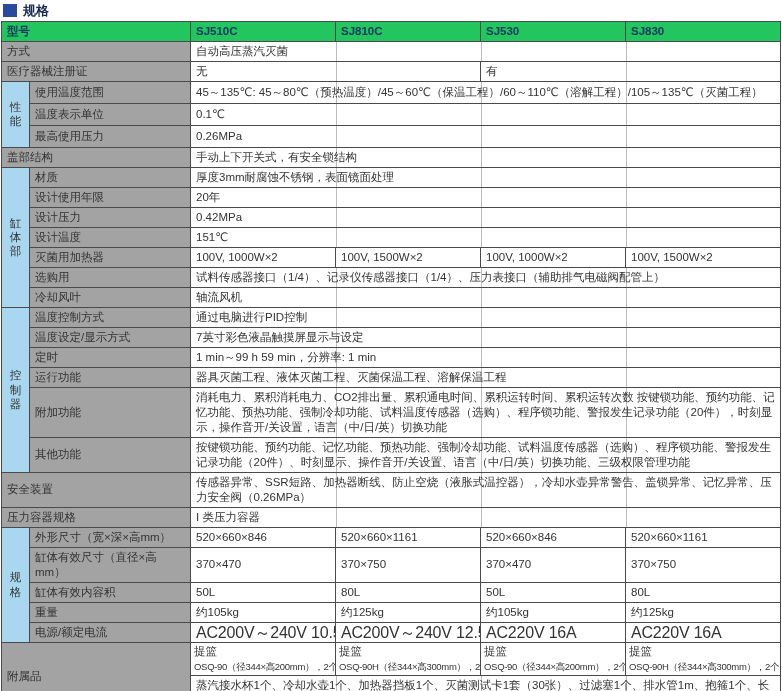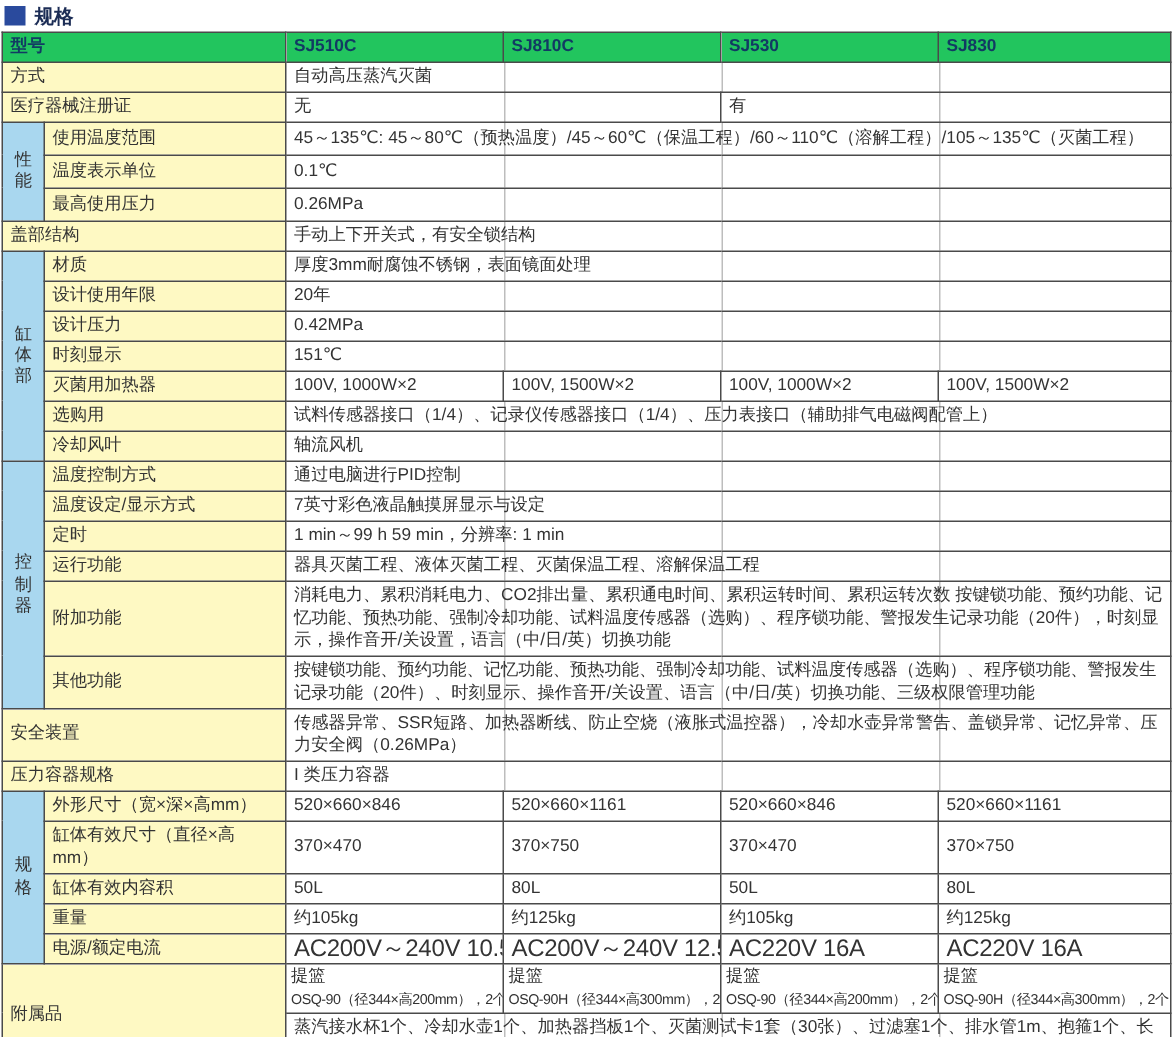--- a/index.html
+++ b/index.html
@@ -5,21 +5,21 @@
   html,body{margin:0;padding:0;background:#ffffff;}
   body{font-family:"Liberation Sans","DejaVu Sans",sans-serif;color:#333;width:782px;}
   .page{width:780px;padding:1px;}
   .title-bar{display:flex;align-items:center;height:17px;margin:1px 0 2px 2px;}
   .title-square{width:14px;height:13px;background:#2a4a9d;display:inline-block;margin-right:6px;}
   .title-bar h1{font-size:13px;line-height:13px;margin:0;color:#1b2c55;font-weight:bold;}
   table{border-collapse:collapse;table-layout:fixed;width:780px;border:1px solid #404040;}
   td,th{border:1px solid #4a4a4a;font-size:11.5px;line-height:15px;padding:2px 5px;vertical-align:middle;
         text-align:left;font-weight:normal;overflow:hidden;}
   th.model,th.hdr{background:#22c55e;color:#123a63;font-weight:bold;}
-  td.lbl{background:#fef9c3;}
+  td.lbl{background:#a3a3a3;}
   td.grp{background:#a9d7ef;text-align:center;padding:2px 0;}
   .grp-inner{width:1.05em;margin:16px auto;word-break:break-all;line-height:1.25;}
   td.val{background:#fff;}
   
   td.div4{background-image:linear-gradient(#bdbdbd,#bdbdbd),linear-gradient(#bdbdbd,#bdbdbd),linear-gradient(#bdbdbd,#bdbdbd);
           background-size:1px 100%;background-repeat:no-repeat;background-origin:border-box;
           background-position:145px 0,290px 0,435px 0;}
   td.div2{background-image:linear-gradient(#bdbdbd,#bdbdbd);
           background-size:1px 100%;background-repeat:no-repeat;background-origin:border-box;
           background-position:145px 0;}
@@ -96,21 +96,21 @@
     </tr>
     <tr>
       <td class="lbl">设计使用年限</td>
       <td class="val div4" colspan="4">20年</td>
     </tr>
     <tr>
       <td class="lbl">设计压力</td>
       <td class="val div4" colspan="4">0.42MPa</td>
     </tr>
     <tr>
-      <td class="lbl">时刻显示</td>
+      <td class="lbl">设计温度</td>
       <td class="val div4" colspan="4">151℃</td>
     </tr>
     <tr>
       <td class="lbl">灭菌用加热器</td>
       <td class="val">100V, 1000W×2</td>
       <td class="val">100V, 1500W×2</td>
       <td class="val">100V, 1000W×2</td>
       <td class="val">100V, 1500W×2</td>
     </tr>
     <tr>

